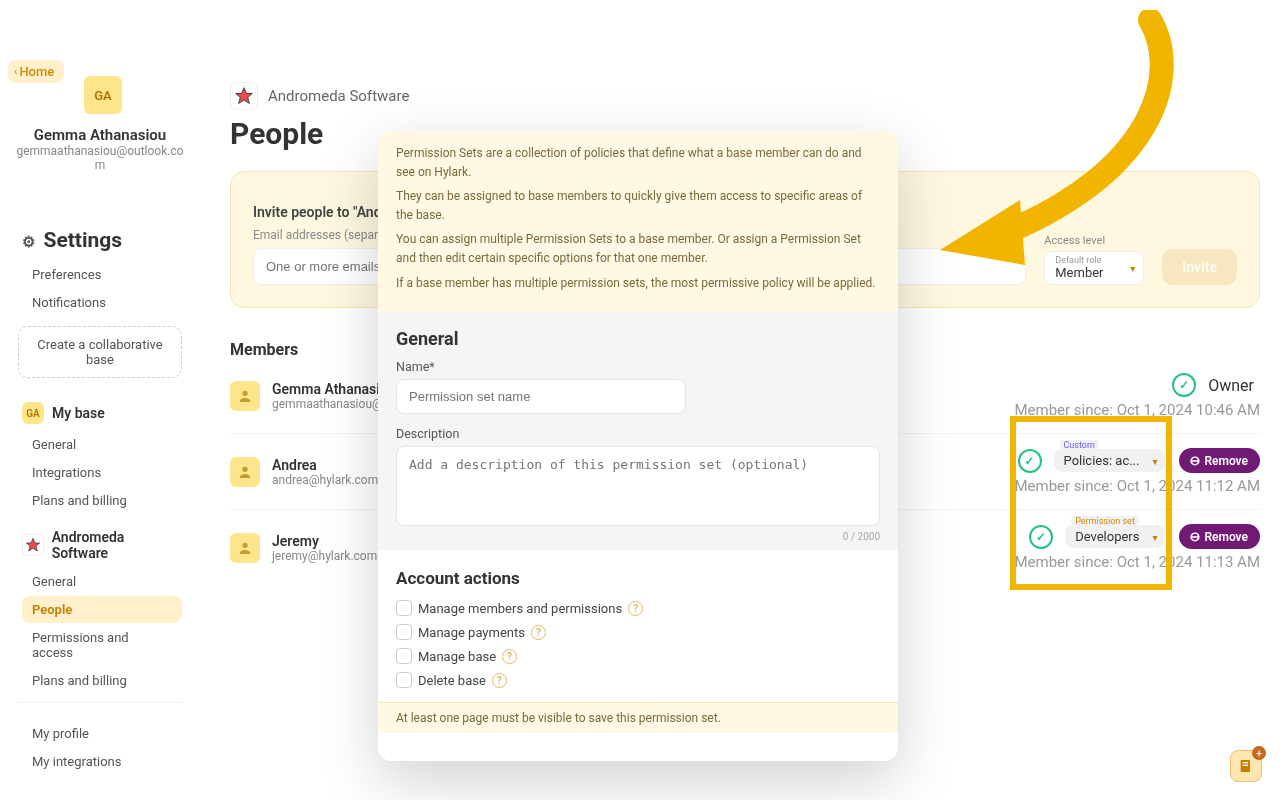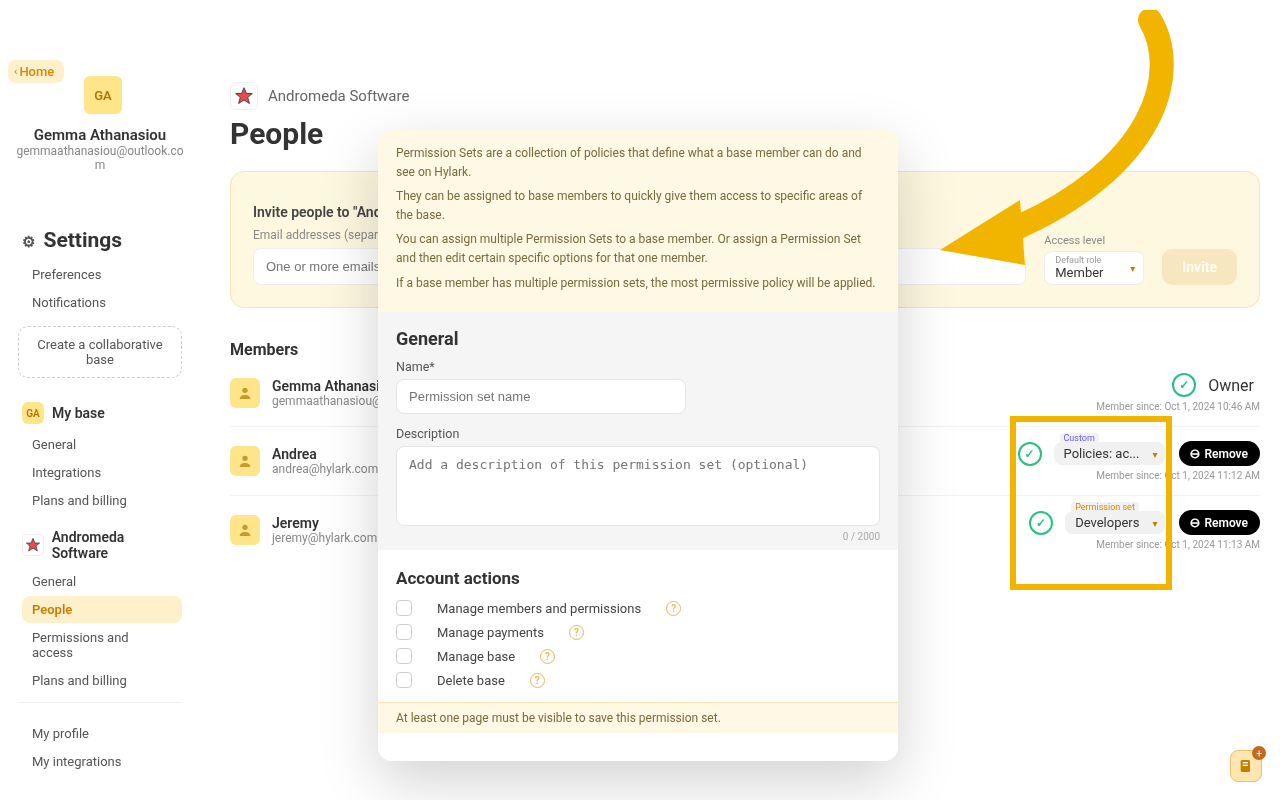--- a/index.html
+++ b/index.html
@@ -221,31 +221,31 @@
     color: #333;
     position: relative;
     min-width: 100px;
   }
   .role-chip .tag { position:absolute; top:-9px; left:6px; font-size: 9px; padding: 0 4px; background:#f1f1f1; border-radius:4px; }
   .role-chip .tag.custom { color: #6b5bff; }
   .role-chip .tag.pset { color: #d48a00; }
   .role-chip .arr { position:absolute; right:8px; top:50%; transform:translateY(-50%); color:#c47f00; font-size:10px;}
   .remove-btn {
     margin-left: 14px;
-    background: #000000;
+    background: #701a75;
     color: #fff;
     border-radius: 16px;
     padding: 5px 12px 5px 10px;
     font-size: 12px;
     font-weight: 600;
     display:inline-flex; align-items:center; gap:4px;
     cursor: pointer;
   }
   .remove-btn::before { content: "⊖"; font-size: 13px; }
-  .since { font-size: 10px; color: #999; margin-top:4px; }
+  .since { font-size: 15px; color: #999; margin-top:4px; }
   .right-col { display:flex; flex-direction:column; align-items:flex-end; }
   .right-row { display:flex; align-items:center; }
 
   
   .highlight-frame {
     position: absolute;
     left: 1010px; top: 416px;
     width: 162px; height: 174px;
     border: 6px solid #f1b500;
     pointer-events: none;
@@ -307,21 +307,21 @@
     border-radius: 8px;
     padding: 10px 12px;
     font-size: 13px;
     color: #555;
     resize: none;
     position: relative;
   }
   .char-count { text-align: right; font-size: 10px; color: #aaa; margin-top:2px;}
   .actions-title { font-size: 17px; font-weight: 700; color:#333; margin: 18px 18px 8px 18px; }
   .action-row {
-    display: flex; align-items: center; gap: 25px;
+    display: flex; align-items: center; gap: 6px;
     padding: 4px 18px;
     font-size: 13px; color: #444;
   }
   .chk {
     width: 16px; height: 16px;
     border: 1.5px solid #ccc;
     border-radius: 4px;
     flex-shrink: 0;
   }
   .help-icon {

